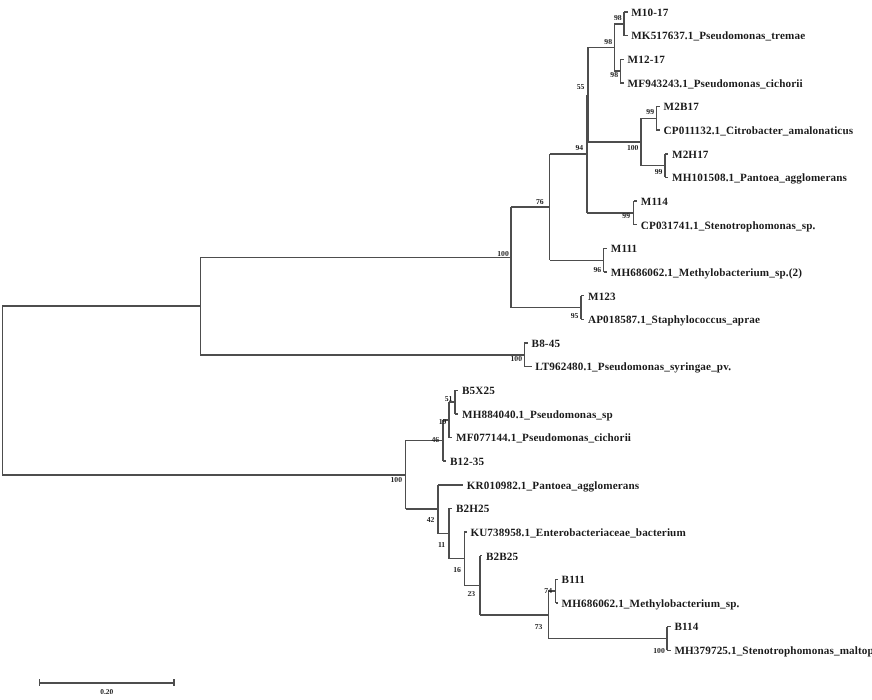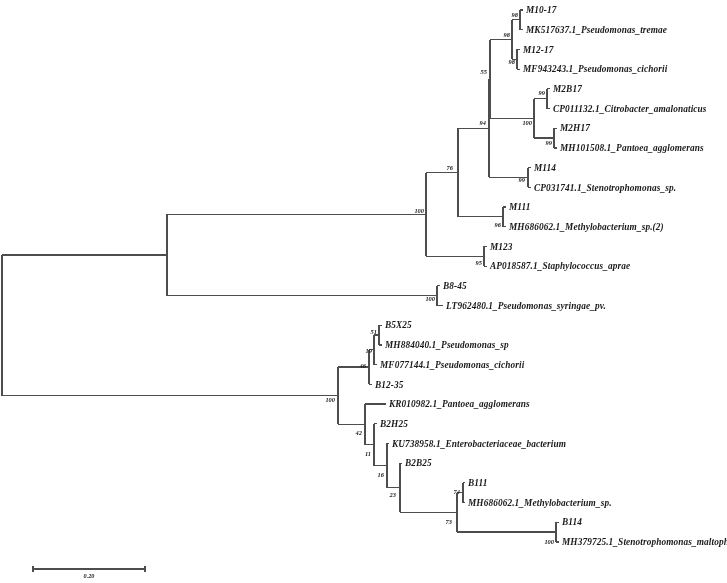--- a/index.html
+++ b/index.html
@@ -1,16 +1,16 @@
 <!DOCTYPE html>
 <html><head>
 <meta charset="utf-8">
 <style>
   html,body{margin:0;padding:0;background:#ffffff;}
-  #stage{position:relative;width:727px;height:583px;background:#ffffff;overflow:hidden;font-style:italic;}
+  #stage{position:relative;width:727px;height:583px;background:#ffffff;overflow:hidden;}
   svg{display:block;}
   text{font-family:"Liberation Serif","DejaVu Serif",serif;fill:#1a1a1a;}
   .leaf-label{font-size:9.3px;font-weight:bold;letter-spacing:0.1px;}
   .bootstrap-label{font-size:6.4px;font-weight:bold;fill:#222;}
   .scale-label{font-size:6.2px;font-weight:bold;}
 </style>
 </head>
 <body>
 
 <div id="stage">

